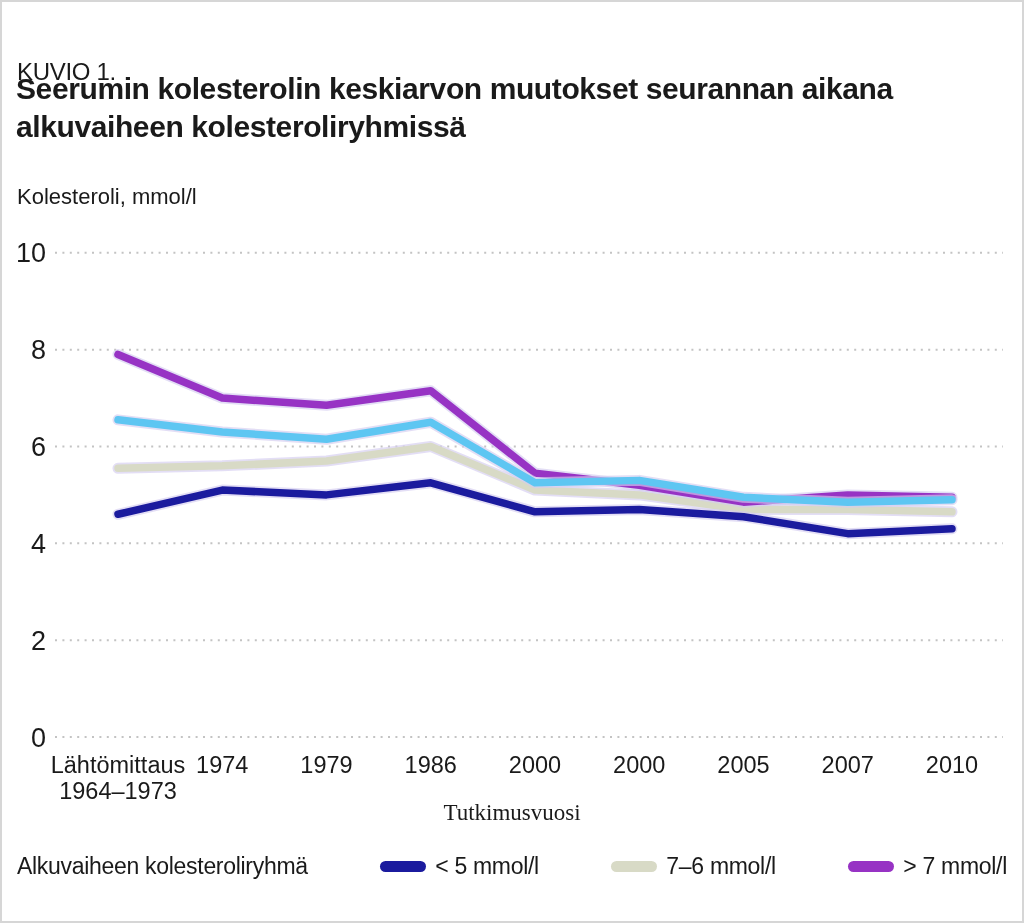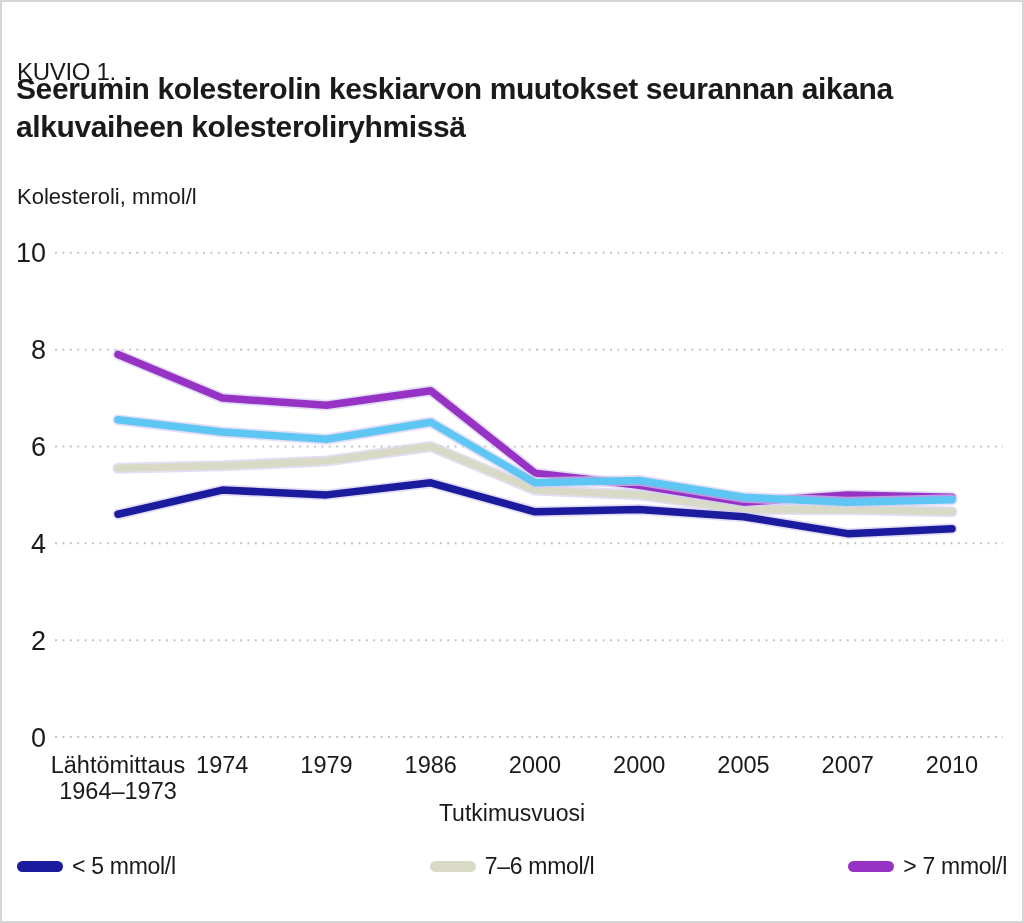--- a/index.html
+++ b/index.html
@@ -25,21 +25,21 @@
     font-size:30px;font-weight:700;line-height:1.25;
     letter-spacing:-0.4px;white-space:pre-line;
   }
   .y-axis-label{
     position:absolute;left:17px;top:184px;
     font-size:22px;font-weight:400;text-align:right;
   }
   #chart-svg{position:absolute;left:0;top:225px;}
   .x-axis-label{
     position:absolute;left:0;top:800px;width:1024px;
-    text-align:center;font-size:23px;
+    text-align:center;font-size:23px;font-family:Liberation Serif, serif;
   }
   .legend{
     position:absolute;left:17px;top:849px;width:990px;height:34px;
     display:flex;align-items:center;justify-content:space-between;
   }
   .legend-title{font-size:23px;letter-spacing:-0.3px;}
   .legend-item{display:flex;align-items:center;gap:9px;}
   .legend-swatch{
     display:inline-block;width:46px;height:11px;border-radius:6px;
   }
@@ -85,20 +85,21 @@
     <polyline points="118,129.48199999999997 222.25,173.06 326.5,180.32299999999998 430.75,165.79699999999997 535,248.111 639.25,260.216 743.5,277.163 847.75,269.9 952,272.32099999999997" fill="none" stroke="#9733c4" stroke-width="7.5" stroke-linecap="round" stroke-linejoin="round"></polyline>
     <polyline points="118,194.849 222.25,206.954 326.5,214.21699999999998 430.75,197.26999999999998 535,257.79499999999996 639.25,255.37400000000002 743.5,272.32099999999997 847.75,277.163 952,274.74199999999996" fill="none" stroke="#d4cdf0" stroke-width="11" stroke-opacity="0.65" stroke-linecap="round" stroke-linejoin="round"></polyline>
     <polyline points="118,194.849 222.25,206.954 326.5,214.21699999999998 430.75,197.26999999999998 535,257.79499999999996 639.25,255.37400000000002 743.5,272.32099999999997 847.75,277.163 952,274.74199999999996" fill="none" stroke="#5ec6f2" stroke-width="7.5" stroke-linecap="round" stroke-linejoin="round"></polyline>
     <polyline points="118,289.26800000000003 222.25,265.058 326.5,269.9 430.75,257.79499999999996 535,286.847 639.25,284.426 743.5,291.68899999999996 847.75,308.63599999999997 952,303.794" fill="none" stroke="#d4cdf0" stroke-width="11" stroke-opacity="0.65" stroke-linecap="round" stroke-linejoin="round"></polyline>
     <polyline points="118,289.26800000000003 222.25,265.058 326.5,269.9 430.75,257.79499999999996 535,286.847 639.25,284.426 743.5,291.68899999999996 847.75,308.63599999999997 952,303.794" fill="none" stroke="#1b1b9e" stroke-width="7.5" stroke-linecap="round" stroke-linejoin="round"></polyline>
   </svg>
 
 <div class="x-axis-label">Tutkimusvuosi</div>
 
 <div class="legend" id="legend">
+  <span class="legend-title">Alkuvaiheen kolesteroliryhmä</span>
 <div class="legend-item">
       <span class="legend-swatch" style="background: rgb(27, 27, 158);"></span>
       <span class="legend-item-label">&lt; 5 mmol/l</span>
     </div>
     <div class="legend-item">
       <span class="legend-swatch" style="background: rgb(216, 218, 198);"></span>
       <span class="legend-item-label">7–6 mmol/l</span>
     </div>
     <div class="legend-item">
       <span class="legend-swatch" style="background: rgb(151, 51, 196);"></span>

